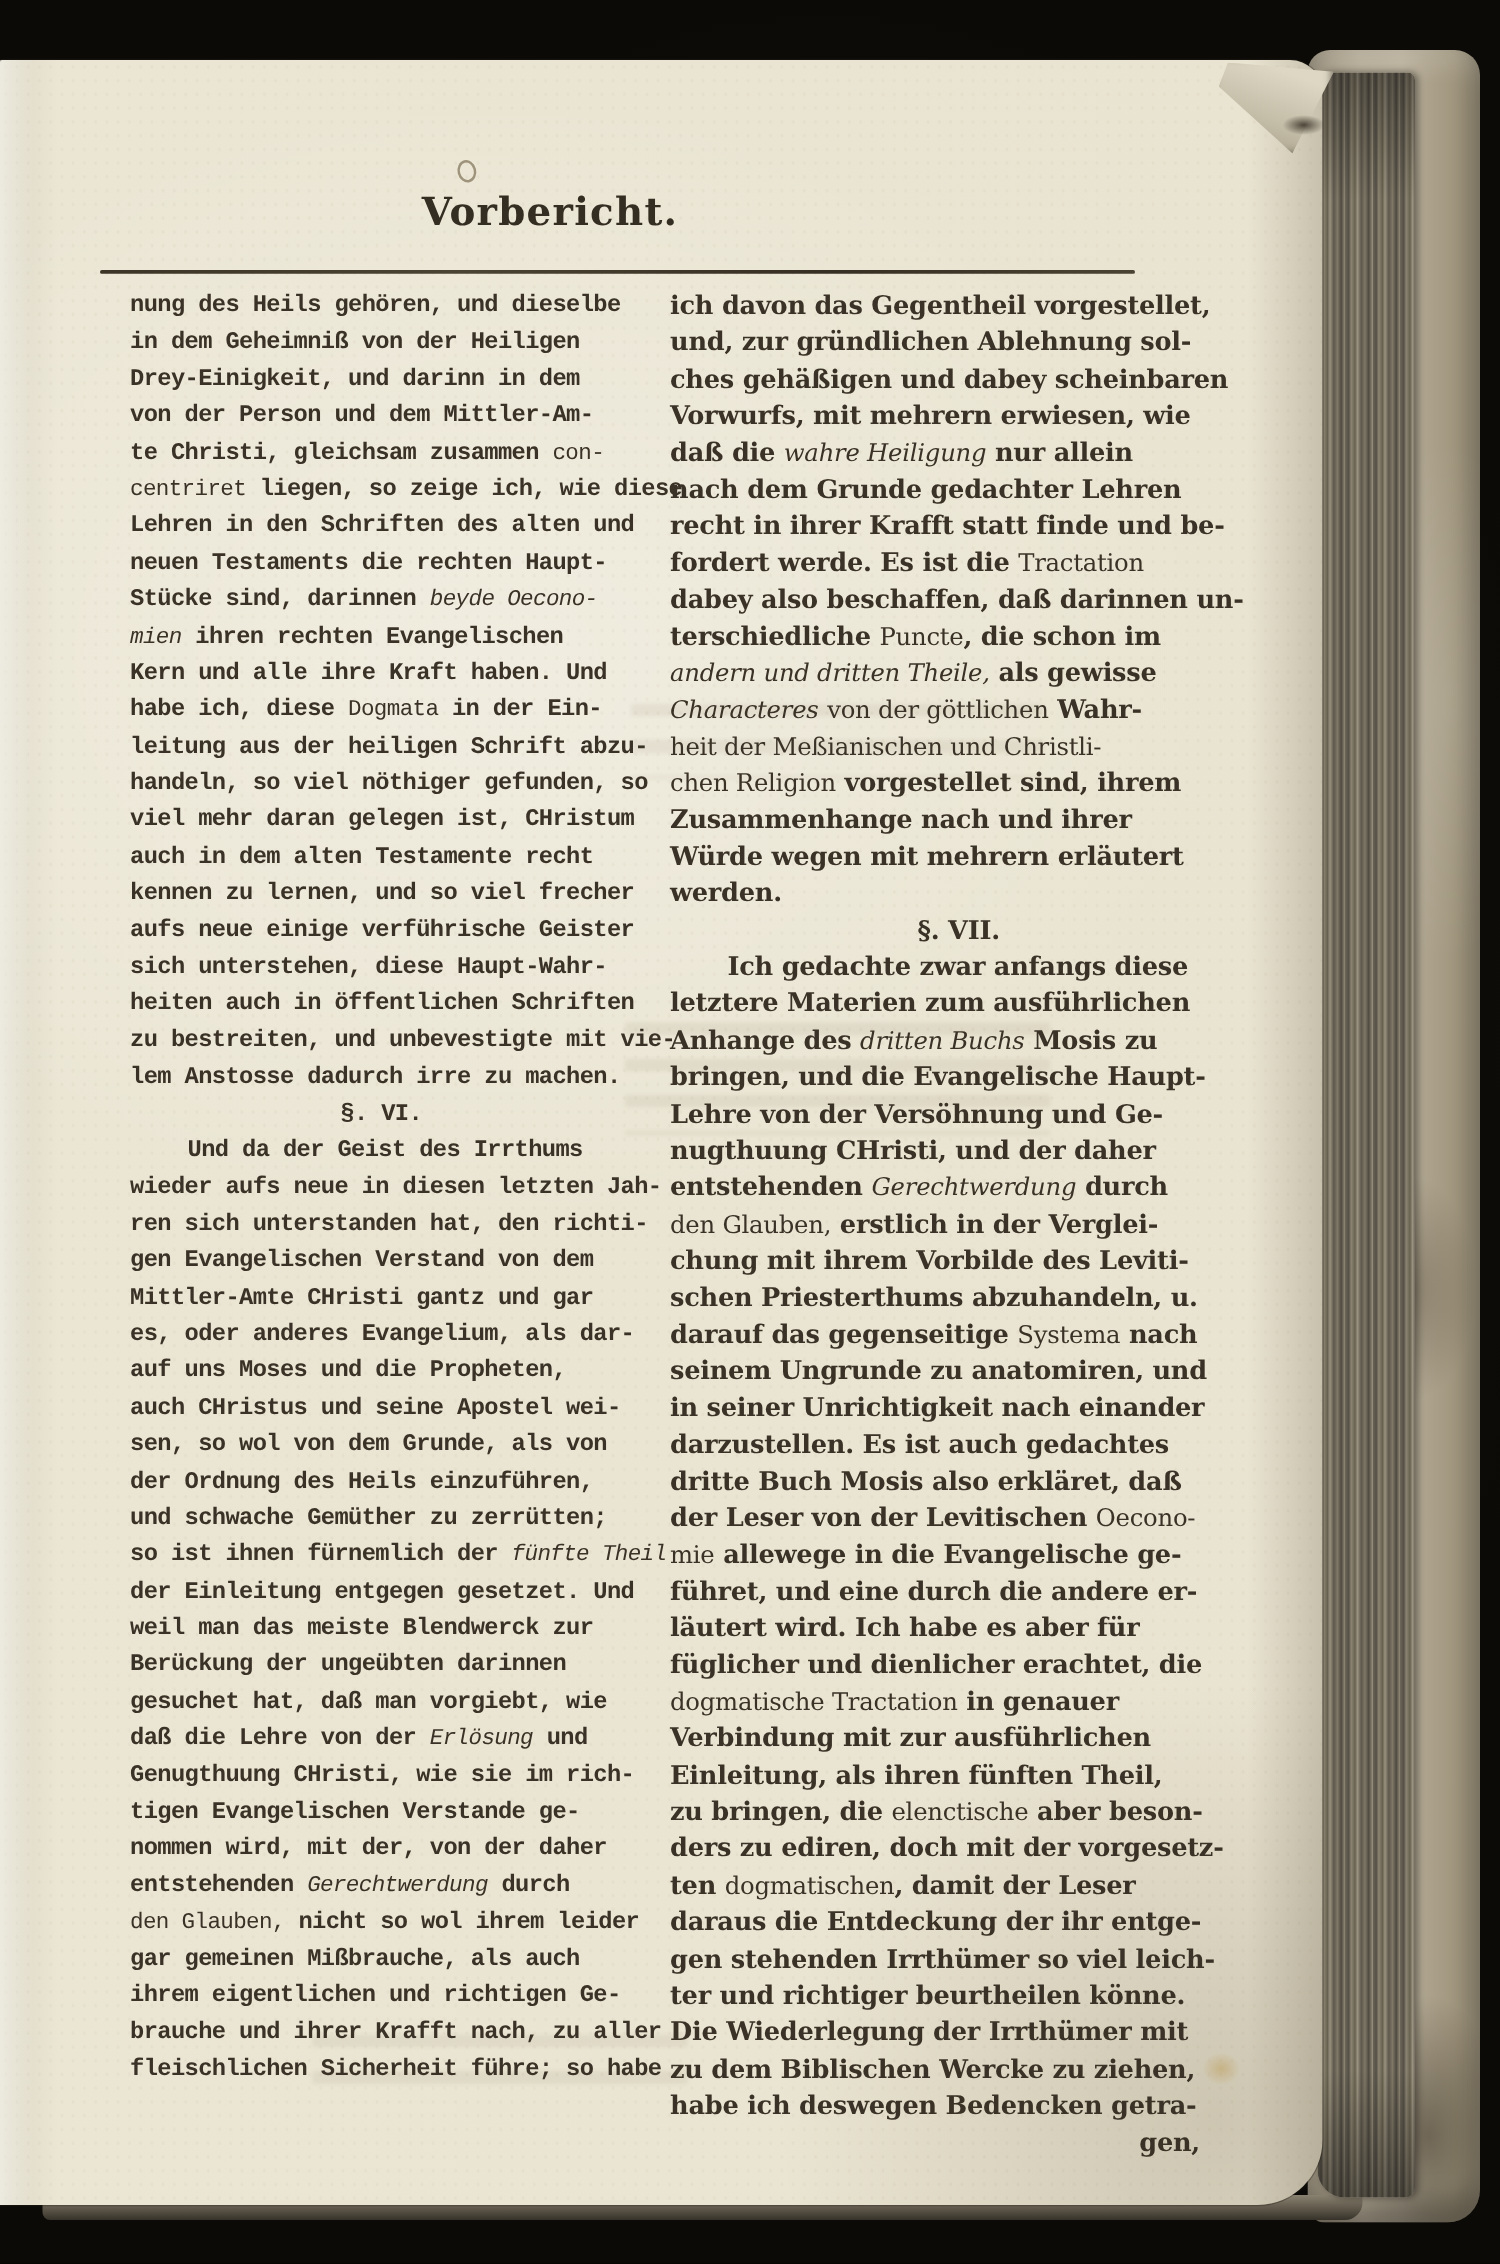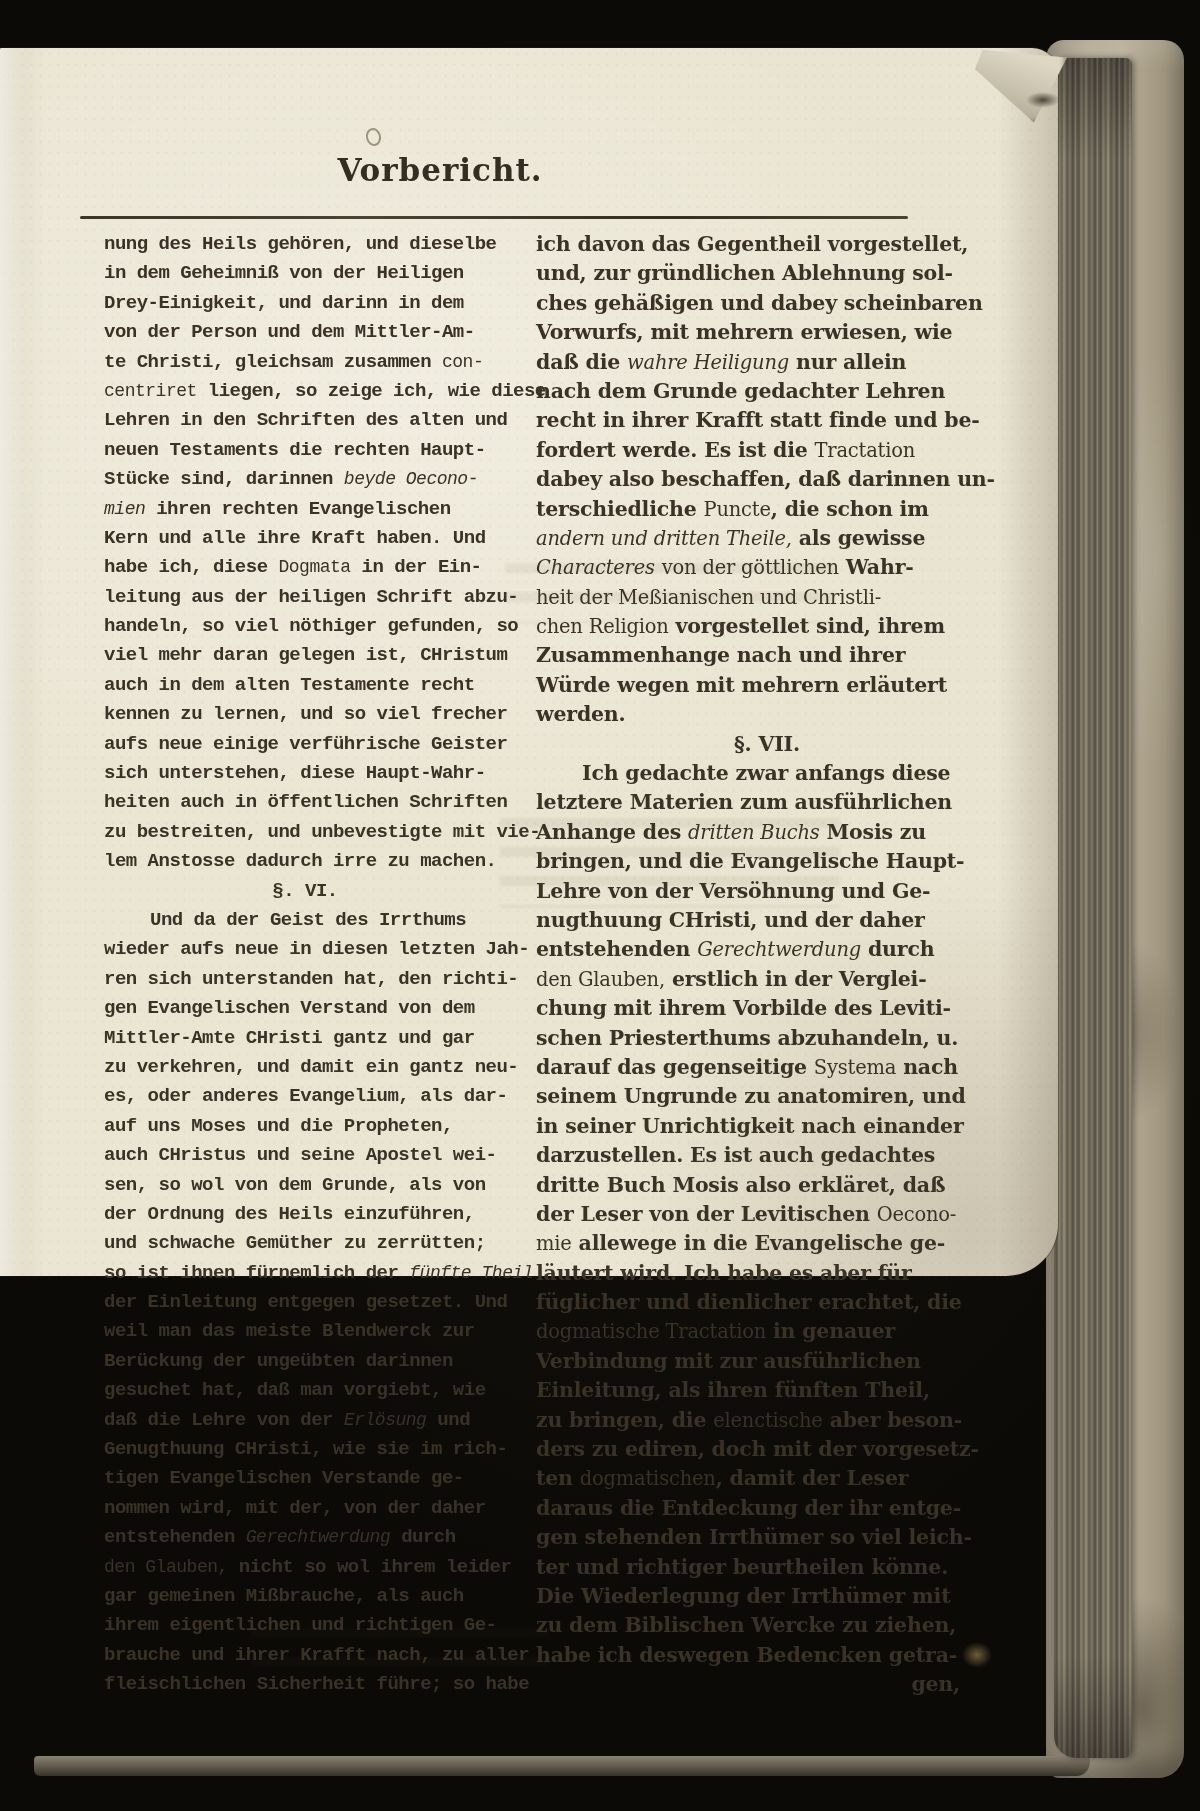--- a/index.html
+++ b/index.html
@@ -30,21 +30,21 @@
     box-shadow:2px 0 6px rgba(0,0,0,.4);
   }
   
   .bottom-edge{
     position:absolute;left:34px;top:1756px;width:1056px;height:20px;z-index:1;
     background:linear-gradient(180deg,#8a8270 0%,#5e574a 55%,#37332a 100%);
     border-radius:4px 0 14px 6px;
   }
   
   .page{
-    position:absolute;left:0;top:48px;width:1058px;height:1228px;z-index:3;
+    position:absolute;left:0;top:48px;width:1058px;height:1716px;z-index:3;
     background:
       radial-gradient(rgba(120,100,70,.05) 1px, transparent 1.3px),
       radial-gradient(900px 700px at 38% 28%, rgba(255,255,255,.30), transparent 65%),
       radial-gradient(500px 500px at 92% 96%, rgba(120,105,80,.25), transparent 70%),
       linear-gradient(270deg, rgba(110,100,80,.28) 0px, rgba(110,100,80,0) 60px),
       linear-gradient(90deg, #dcd7c5 0px, #ebe6d4 46px, #e9e4d1 100%);
     background-size:9px 11px,auto,auto,auto,auto;
     border-radius:2px 26px 52px 0;
     box-shadow:0 0 0 1px rgba(40,35,25,.35);
     color:#3a3226;
@@ -138,21 +138,20 @@
         <div class="line"><span>sich unterstehen, diese Haupt-Wahr-</span></div>
         <div class="line"><span>heiten auch in öffentlichen Schriften</span></div>
         <div class="line"><span>zu bestreiten, und unbevestigte mit vie-</span></div>
         <div class="line"><span>lem Anstosse dadurch irre zu machen.</span></div>
         <div class="line center"><span>§. VI.</span></div>
         <div class="line indent"><span>Und da der Geist des Irrthums</span></div>
         <div class="line"><span>wieder aufs neue in diesen letzten Jah-</span></div>
         <div class="line"><span>ren sich unterstanden hat, den richti-</span></div>
         <div class="line"><span>gen Evangelischen Verstand von dem</span></div>
         <div class="line"><span>Mittler-Amte CHristi gantz und gar</span></div>
-        <div class="line"><span>zu verkehren, und damit ein gantz neu-</span></div>
         <div class="line"><span>es, oder anderes Evangelium, als dar-</span></div>
         <div class="line"><span>auf uns Moses und die Propheten,</span></div>
         <div class="line"><span>auch CHristus und seine Apostel wei-</span></div>
         <div class="line"><span>sen, so wol von dem Grunde, als von</span></div>
         <div class="line"><span>der Ordnung des Heils einzuführen,</span></div>
         <div class="line"><span>und schwache Gemüther zu zerrütten;</span></div>
         <div class="line"><span>so ist ihnen fürnemlich der </span><span class="ai">fünfte Theil</span></div>
         <div class="line"><span>der Einleitung entgegen gesetzet. Und</span></div>
         <div class="line"><span>weil man das meiste Blendwerck zur</span></div>
         <div class="line"><span>Berückung der ungeübten darinnen</span></div>
@@ -197,20 +196,21 @@
         <div class="line"><span class="a">den Glauben,</span><span> erstlich in der Verglei-</span></div>
         <div class="line"><span>chung mit ihrem Vorbilde des Leviti-</span></div>
         <div class="line"><span>schen Priesterthums abzuhandeln, u.</span></div>
         <div class="line"><span>darauf das gegenseitige </span><span class="a">Systema</span><span> nach</span></div>
         <div class="line"><span>seinem Ungrunde zu anatomiren, und</span></div>
         <div class="line"><span>in seiner Unrichtigkeit nach einander</span></div>
         <div class="line"><span>darzustellen. Es ist auch gedachtes</span></div>
         <div class="line"><span>dritte Buch Mosis also erkläret, daß</span></div>
         <div class="line"><span>der Leser von der Levitischen </span><span class="a">Oecono-</span></div>
         <div class="line"><span class="a">mie</span><span> allewege in die Evangelische ge-</span></div>
+        <div class="line"><span>führet, und eine durch die andere er-</span></div>
         <div class="line"><span>läutert wird. Ich habe es aber für</span></div>
         <div class="line"><span>füglicher und dienlicher erachtet, die</span></div>
         <div class="line"><span class="a">dogmatische Tractation</span><span> in genauer</span></div>
         <div class="line"><span>Verbindung mit zur ausführlichen</span></div>
         <div class="line"><span>Einleitung, als ihren fünften Theil,</span></div>
         <div class="line"><span>zu bringen, die </span><span class="a">elenctische</span><span> aber beson-</span></div>
         <div class="line"><span>ders zu ediren, doch mit der vorgesetz-</span></div>
         <div class="line"><span>ten </span><span class="a">dogmatischen</span><span>, damit der Leser</span></div>
         <div class="line"><span>daraus die Entdeckung der ihr entge-</span></div>
         <div class="line"><span>gen stehenden Irrthümer so viel leich-</span></div>

